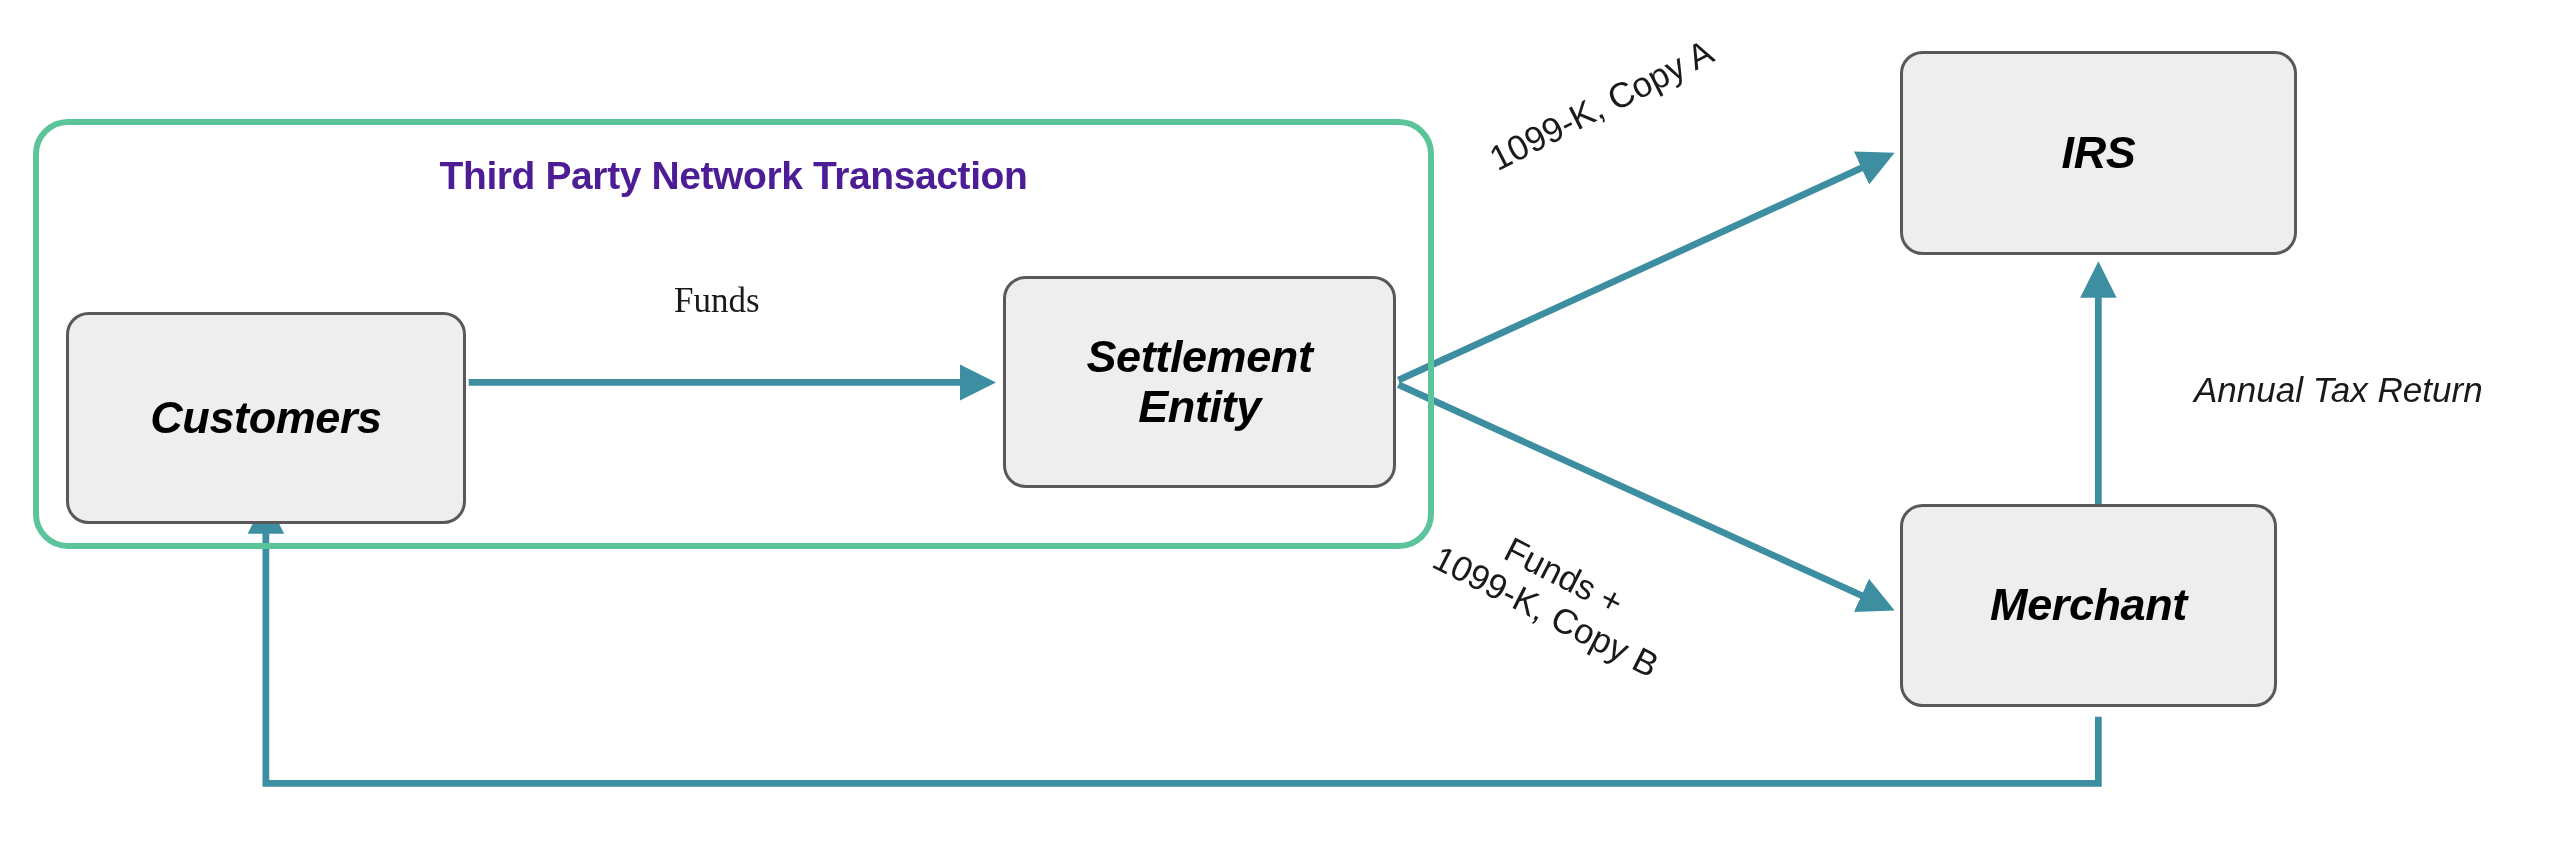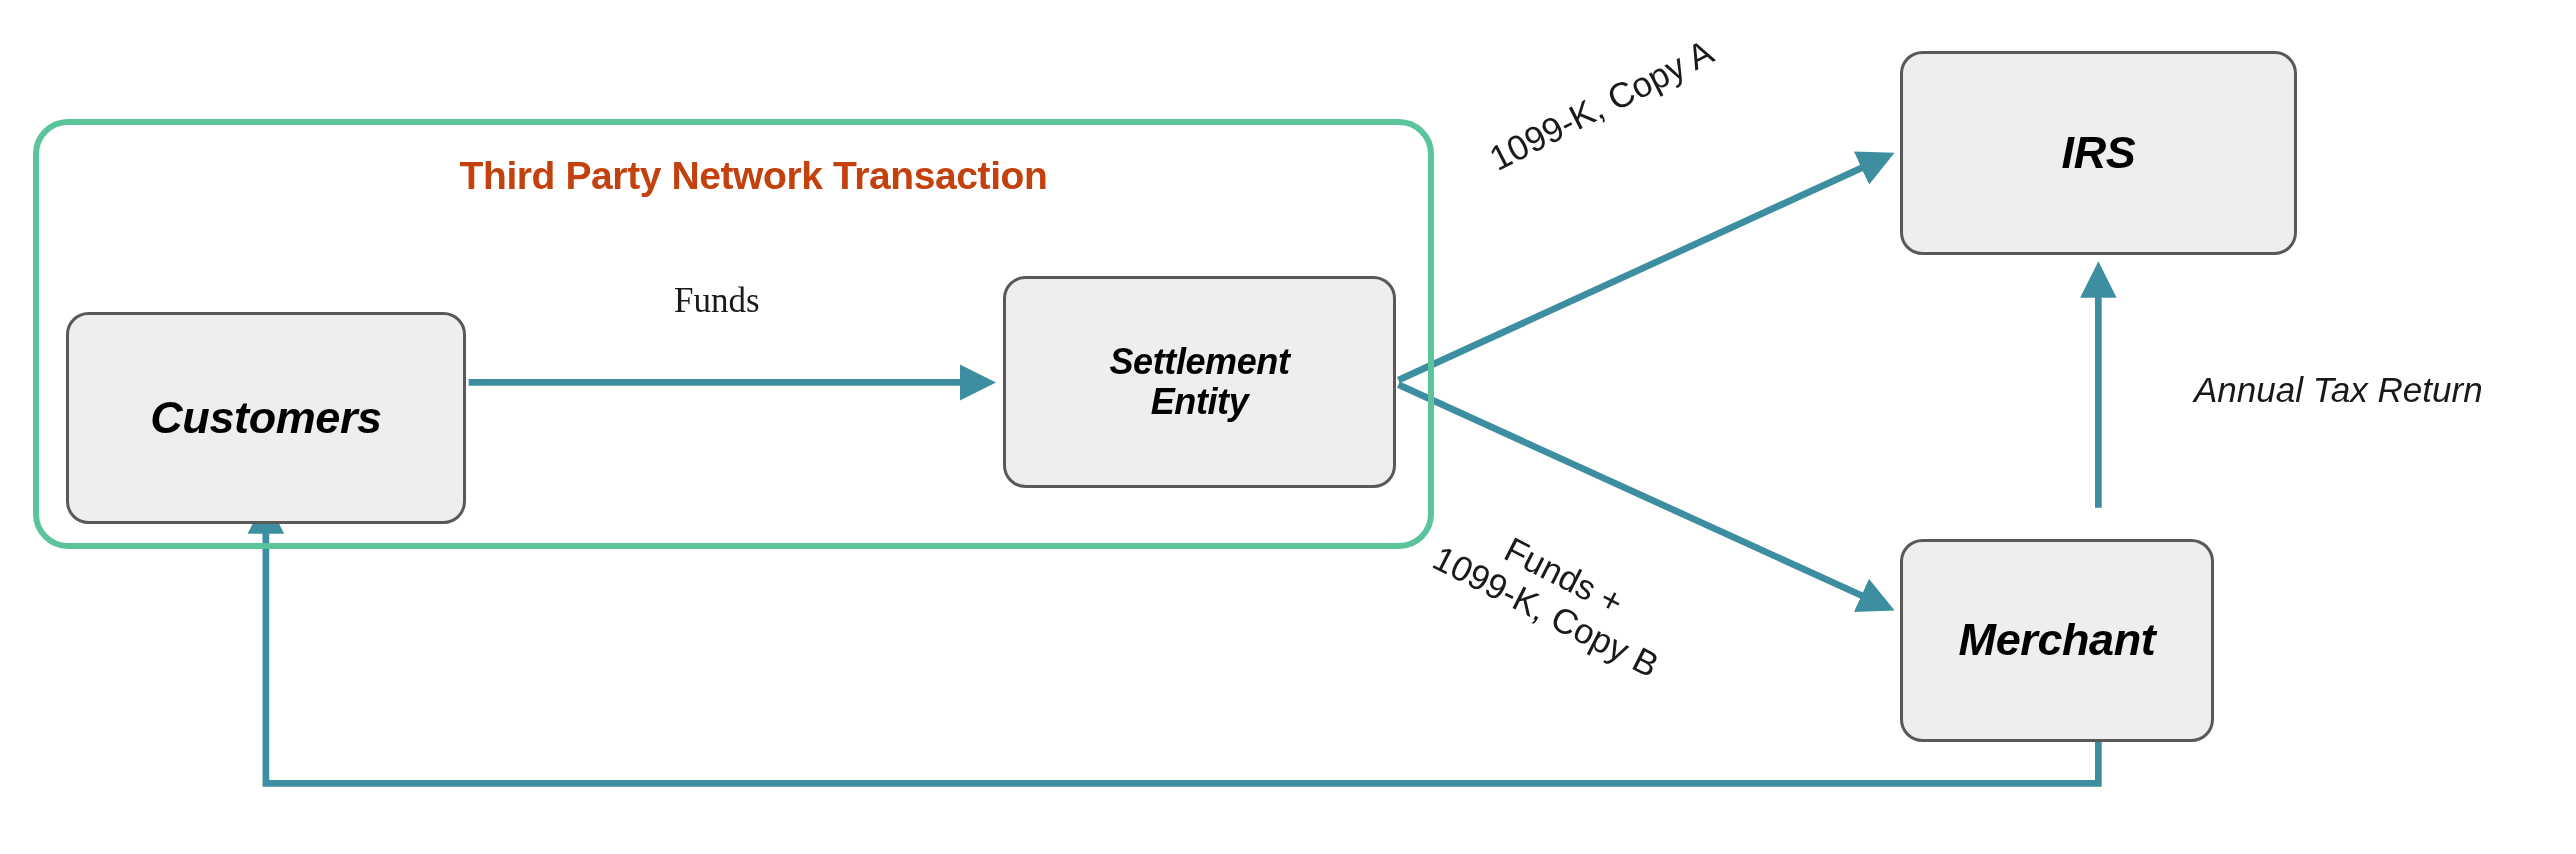--- a/index.html
+++ b/index.html
@@ -21,47 +21,46 @@
     font-weight:bold;
     color:#000;
     line-height:1.12;
     letter-spacing:-0.4px;
   }
 
   #node-customers{left:66px;top:276px;width:400px;height:212px;margin-top:36px;}
   #node-customers .node-label{font-size:45px;}
 
   #node-settlement{left:1003px;top:276px;width:393px;height:212px;}
-  #node-settlement .node-label{font-size:36px;}
+  #node-settlement .node-label{font-size:45px;}
 
   #node-irs{left:1900px;top:51px;width:397px;height:204px;}
   #node-irs .node-label{font-size:45px;}
 
-  #node-merchant{left:1900px;top:539px;width:314px;height:203px;}
+  #node-merchant{left:1900px;top:504px;width:377px;height:203px;}
   #node-merchant .node-label{font-size:45px;}
 
   #group-box{
     position:absolute;
     left:33px;top:119px;width:1401px;height:430px;
     border:6px solid #5bc49a;
     border-radius:35px;
     box-sizing:border-box;
     background:transparent;
     pointer-events:none;
   }
 
   #group-title{
     position:absolute;
     left:33px;top:154px;width:1401px;
     text-align:center;
     font-size:39px;
     font-weight:bold;
-    color:#c2410c;
+    color:#4c1d95;
     letter-spacing:-0.4px;
-    padding-left:20px;
   }
 
   .edge-label{
     position:absolute;
     color:#1a1a1a;
     font-size:35px;
     font-weight:normal;
     white-space:nowrap;
     line-height:1.15;
   }

